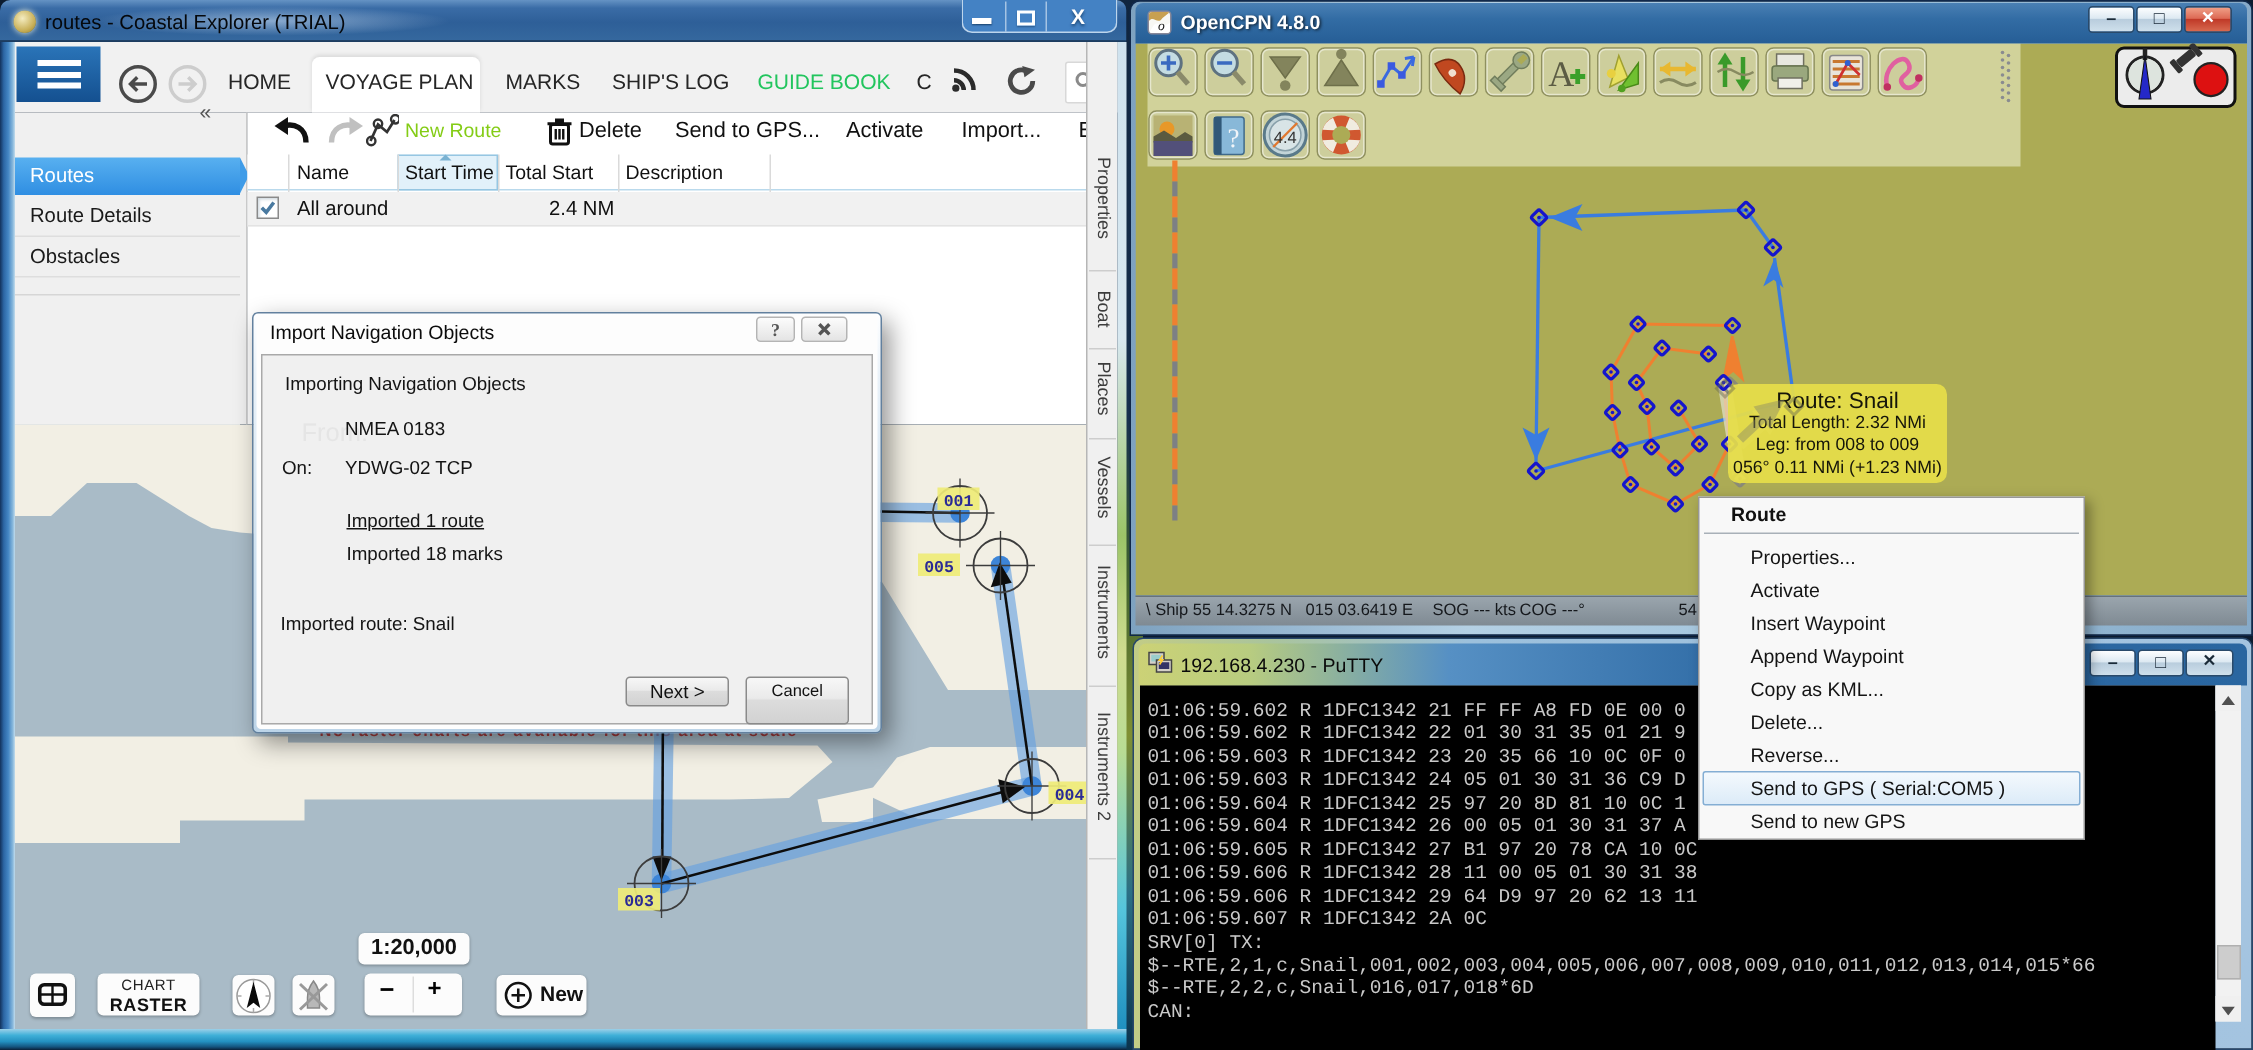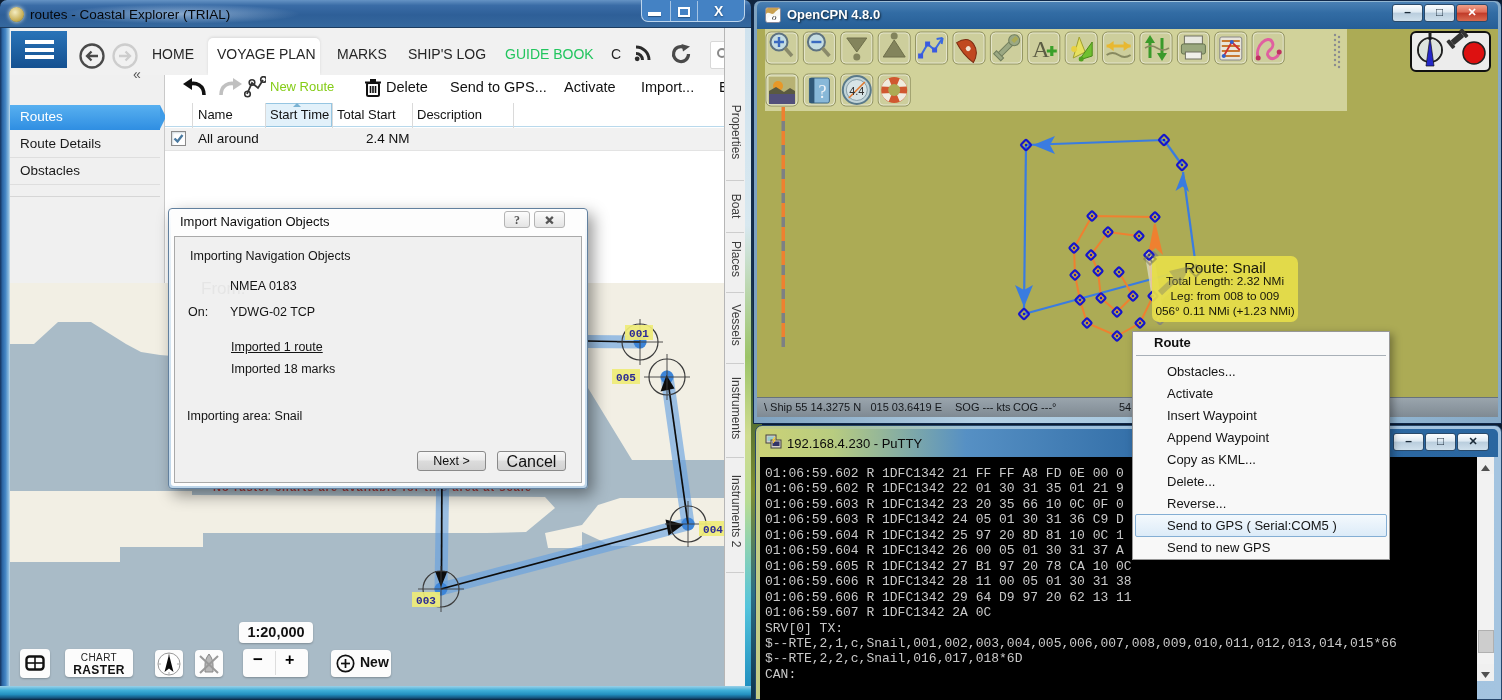--- a/index.html
+++ b/index.html
@@ -217,23 +217,23 @@
 <div class="abs" style="left:504px;top:211px;width:26px;height:17px;background:linear-gradient(#fcfcfc,#e4e4e4);border:1px solid #b4b4b4;border-radius:3px;z-index:32;text-align:center;font-size:12px;color:#555;line-height:16px;font-family:'Liberation Serif',serif;font-weight:bold;">?</div>
 <div class="abs" style="left:534px;top:211px;width:31px;height:17px;background:linear-gradient(#fcfcfc,#e4e4e4);border:1px solid #b4b4b4;border-radius:3px;z-index:32;text-align:center;font-size:11px;color:#555;line-height:16px;font-weight:bold;">❌︎</div>
 <div class="abs" style="left:174px;top:236px;width:408px;height:247px;background:#f0f0f0;border:1px solid #a9a9a9;z-index:31;"></div>
 <div class="abs" style="left:190px;top:249px;font-size:12.5px;color:#141414;z-index:32;">Importing Navigation Objects</div>
 <div class="abs" style="left:201px;top:279px;font-size:17px;color:#e5e5e5;z-index:32;">From:</div>
 <div class="abs" style="left:230px;top:279px;font-size:12.5px;color:#141414;z-index:32;">NMEA 0183</div>
 <div class="abs" style="left:188px;top:305px;font-size:12.5px;color:#141414;z-index:32;">On:</div>
 <div class="abs" style="left:230px;top:305px;font-size:12.5px;color:#141414;z-index:32;">YDWG-02 TCP</div>
 <div class="abs" style="left:231px;top:340px;font-size:12.5px;color:#141414;z-index:32;text-decoration:underline;">Imported 1 route</div>
 <div class="abs" style="left:231px;top:362px;font-size:12.5px;color:#141414;z-index:32;">Imported 18 marks</div>
-<div class="abs" style="left:187px;top:409px;font-size:12.5px;color:#141414;z-index:32;">Importing area: Snail</div>
+<div class="abs" style="left:187px;top:409px;font-size:12.5px;color:#141414;z-index:32;">Imported route: Snail</div>
 <div class="abs" style="left:417px;top:451px;width:69px;height:20px;line-height:19px;background:linear-gradient(#f7f7f7,#eaeaea 45%,#dcdcdc 50%,#d2d2d2);border:1px solid #8a8a8a;border-radius:3px;text-align:center;font-size:12.5px;color:#111;z-index:32;">Next &gt;</div>
-<div class="abs" style="left:497px;top:451px;width:69px;height:20px;line-height:19px;background:linear-gradient(#f7f7f7,#eaeaea 45%,#dcdcdc 50%,#d2d2d2);border:1px solid #8a8a8a;border-radius:3px;text-align:center;font-size:16px;color:#111;z-index:32;">Cancel</div>
+<div class="abs" style="left:497px;top:451px;width:69px;height:32px;line-height:19px;background:linear-gradient(#f7f7f7,#eaeaea 45%,#dcdcdc 50%,#d2d2d2);border:1px solid #8a8a8a;border-radius:3px;text-align:center;font-size:11px;color:#111;z-index:32;">Cancel</div>
 </div>
 <div class="abs" id="ocpn" style="left:753px;top:0;width:749px;height:424px;">
 <div class="abs" style="left:0;top:0;width:749px;height:424px;background:linear-gradient(90deg,#7ea2c0,#b4d0e4 30%,#9cc0da 70%,#86aac8);border:1px solid #10284a;border-radius:7px 7px 0 0;"></div>
 <div class="abs" style="left:4px;top:2px;width:741px;height:27px;background:linear-gradient(#4a80b4 0%,#326ca4 40%,#265e96 100%);border-radius:5px 5px 0 0;"></div>
 <div class="abs" style="left:12px;top:7px;width:16px;height:16px;background:#f8f8f4;border-radius:3px;border:1px solid #889;overflow:hidden;"><svg width="14" height="14" viewBox="0 0 14 14">
         <path d="M0 6 C3 2 6 9 9 4 L14 0 L0 0 Z" fill="#c8a050"></path>
         <path d="M3 9 C6 5 9 12 14 7 L14 14 L0 14 Z" fill="#fff"></path>
         <text x="6" y="12" font-size="9" font-style="italic" fill="#111" font-family="Liberation Serif">o</text>
       </svg></div>
 <div class="abs" style="left:34px;top:7px;font-size:13px;font-weight:bold;color:#fff;text-shadow:1px 1px 2px #123;">OpenCPN 4.8.0</div>
@@ -518,21 +518,21 @@
 <div class="abs" style="left:1152px;top:304px;width:146px;text-align:center;font-size:11.8px;color:#15150a;white-space:nowrap;z-index:41;">056° 0.11 NMi (+1.23 NMi)</div>
 <svg class="abs" style="left:1140px;top:250px;z-index:45;opacity:0.45;" width="170" height="80" viewBox="0 0 170 80">
     <rect x="6" y="5" width="8" height="8" fill="none" stroke="#6a6a50" stroke-width="2" transform="rotate(45 10 9)"></rect>
     <rect x="52" y="17" width="8" height="8" fill="none" stroke="#6a6a50" stroke-width="2" transform="rotate(45 56 21)"></rect>
     <polygon points="50,16 29,21 40,36" fill="#8a8a66"></polygon>
     <path d="M20 43 L36 28" stroke="#8a8a66" stroke-width="6" fill="none"></path>
   </svg>
 <div class="abs" style="left:1132px;top:331px;width:258px;height:229px;background:#f8f8f8;border:1px solid #979797;box-shadow:3px 3px 8px rgba(0,0,0,.35);z-index:60;"></div>
 <div class="abs" style="left:1154px;top:335px;font-size:13px;font-weight:bold;color:#101010;z-index:61;">Route</div>
 <div class="abs" style="left:1136px;top:355px;width:250px;height:1px;background:#a8b0b8;z-index:61;"></div>
-<div class="abs" style="left:1167px;top:364px;font-size:13px;color:#141414;z-index:62;">Obstacles...</div>
+<div class="abs" style="left:1167px;top:364px;font-size:13px;color:#141414;z-index:62;">Properties...</div>
 <div class="abs" style="left:1167px;top:386px;font-size:13px;color:#141414;z-index:62;">Activate</div>
 <div class="abs" style="left:1167px;top:408px;font-size:13px;color:#141414;z-index:62;">Insert Waypoint</div>
 <div class="abs" style="left:1167px;top:430px;font-size:13px;color:#141414;z-index:62;">Append Waypoint</div>
 <div class="abs" style="left:1167px;top:452px;font-size:13px;color:#141414;z-index:62;">Copy as KML...</div>
 <div class="abs" style="left:1167px;top:474px;font-size:13px;color:#141414;z-index:62;">Delete...</div>
 <div class="abs" style="left:1167px;top:496px;font-size:13px;color:#141414;z-index:62;">Reverse...</div>
 <div class="abs" style="left:1167px;top:518px;font-size:13px;color:#141414;z-index:62;">Send to GPS ( Serial:COM5 )</div>
 <div class="abs" style="left:1167px;top:540px;font-size:13px;color:#141414;z-index:62;">Send to new GPS</div>
 <div class="abs" style="left:1135px;top:514px;width:252px;height:23px;background:linear-gradient(#f4f9fd,#dcebf8);border:1px solid #84aed4;border-radius:2px;z-index:61;"></div>
 </body></html>

